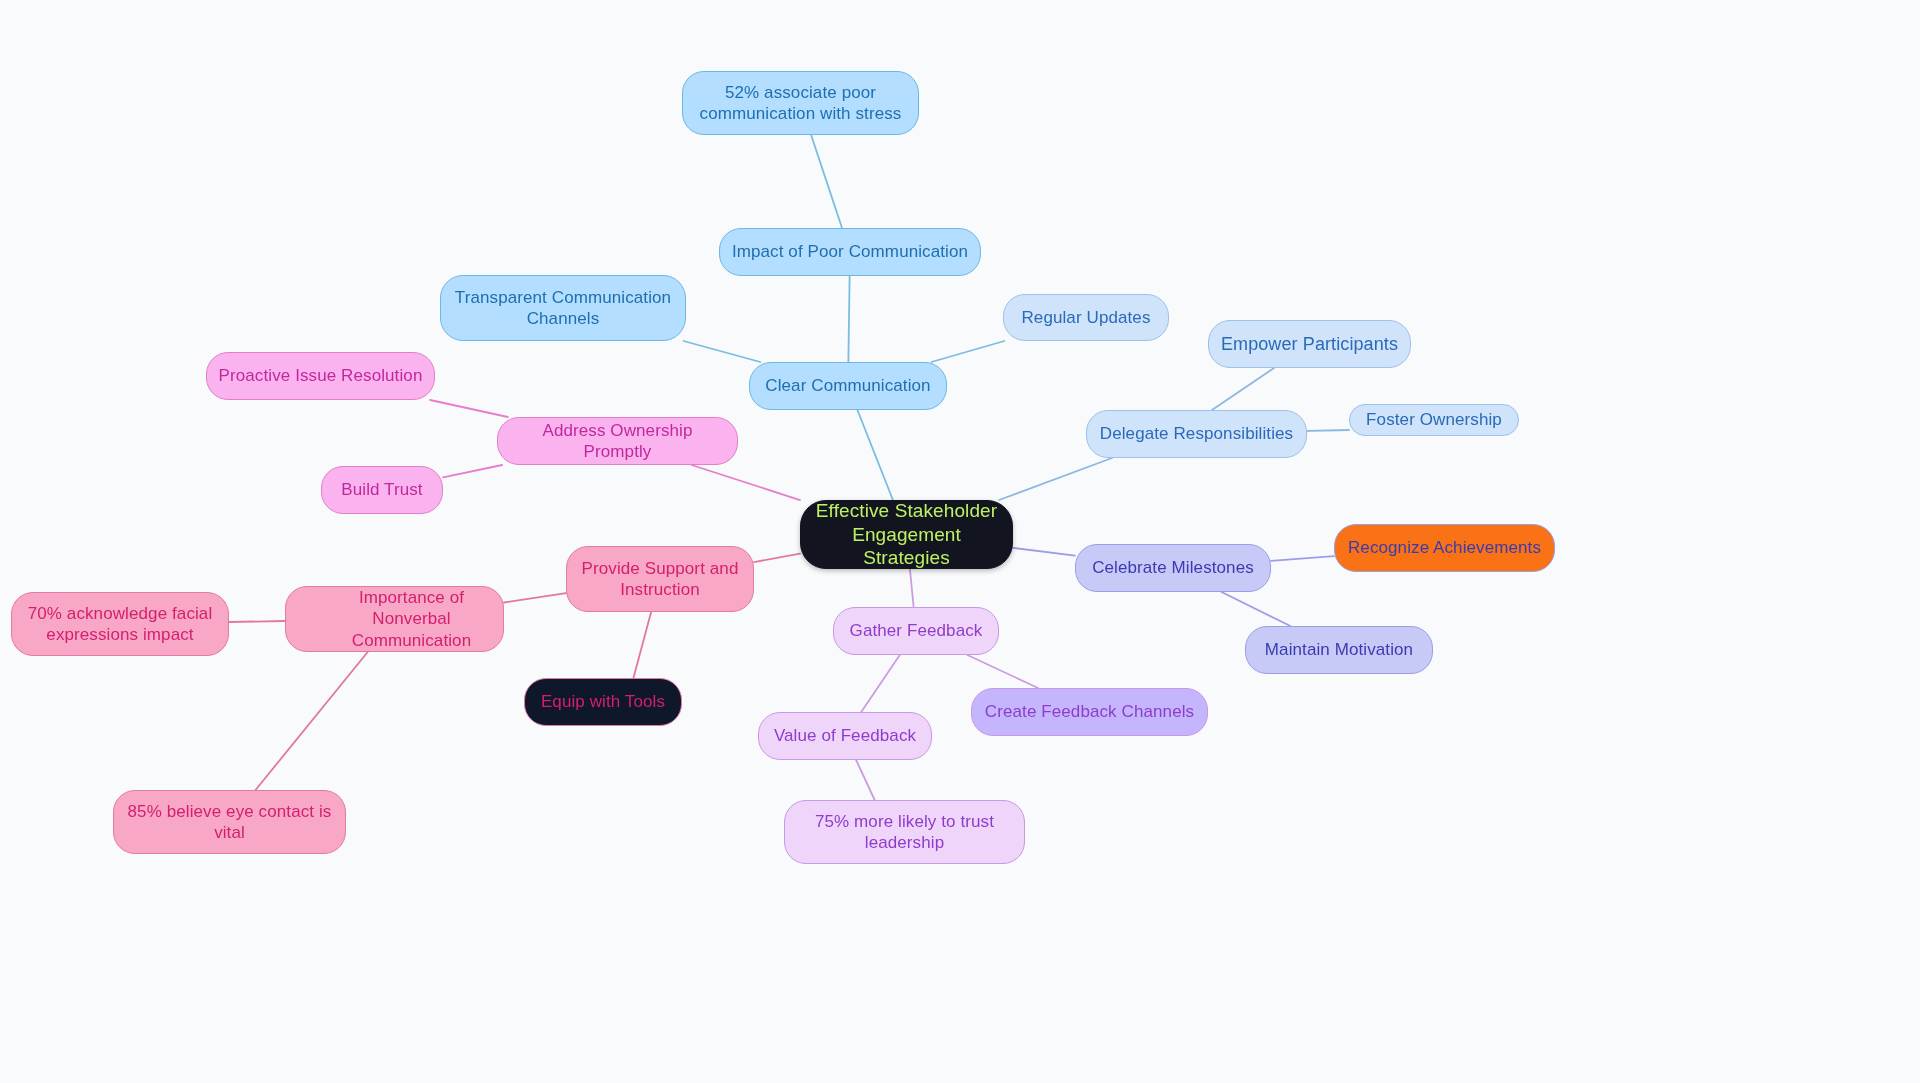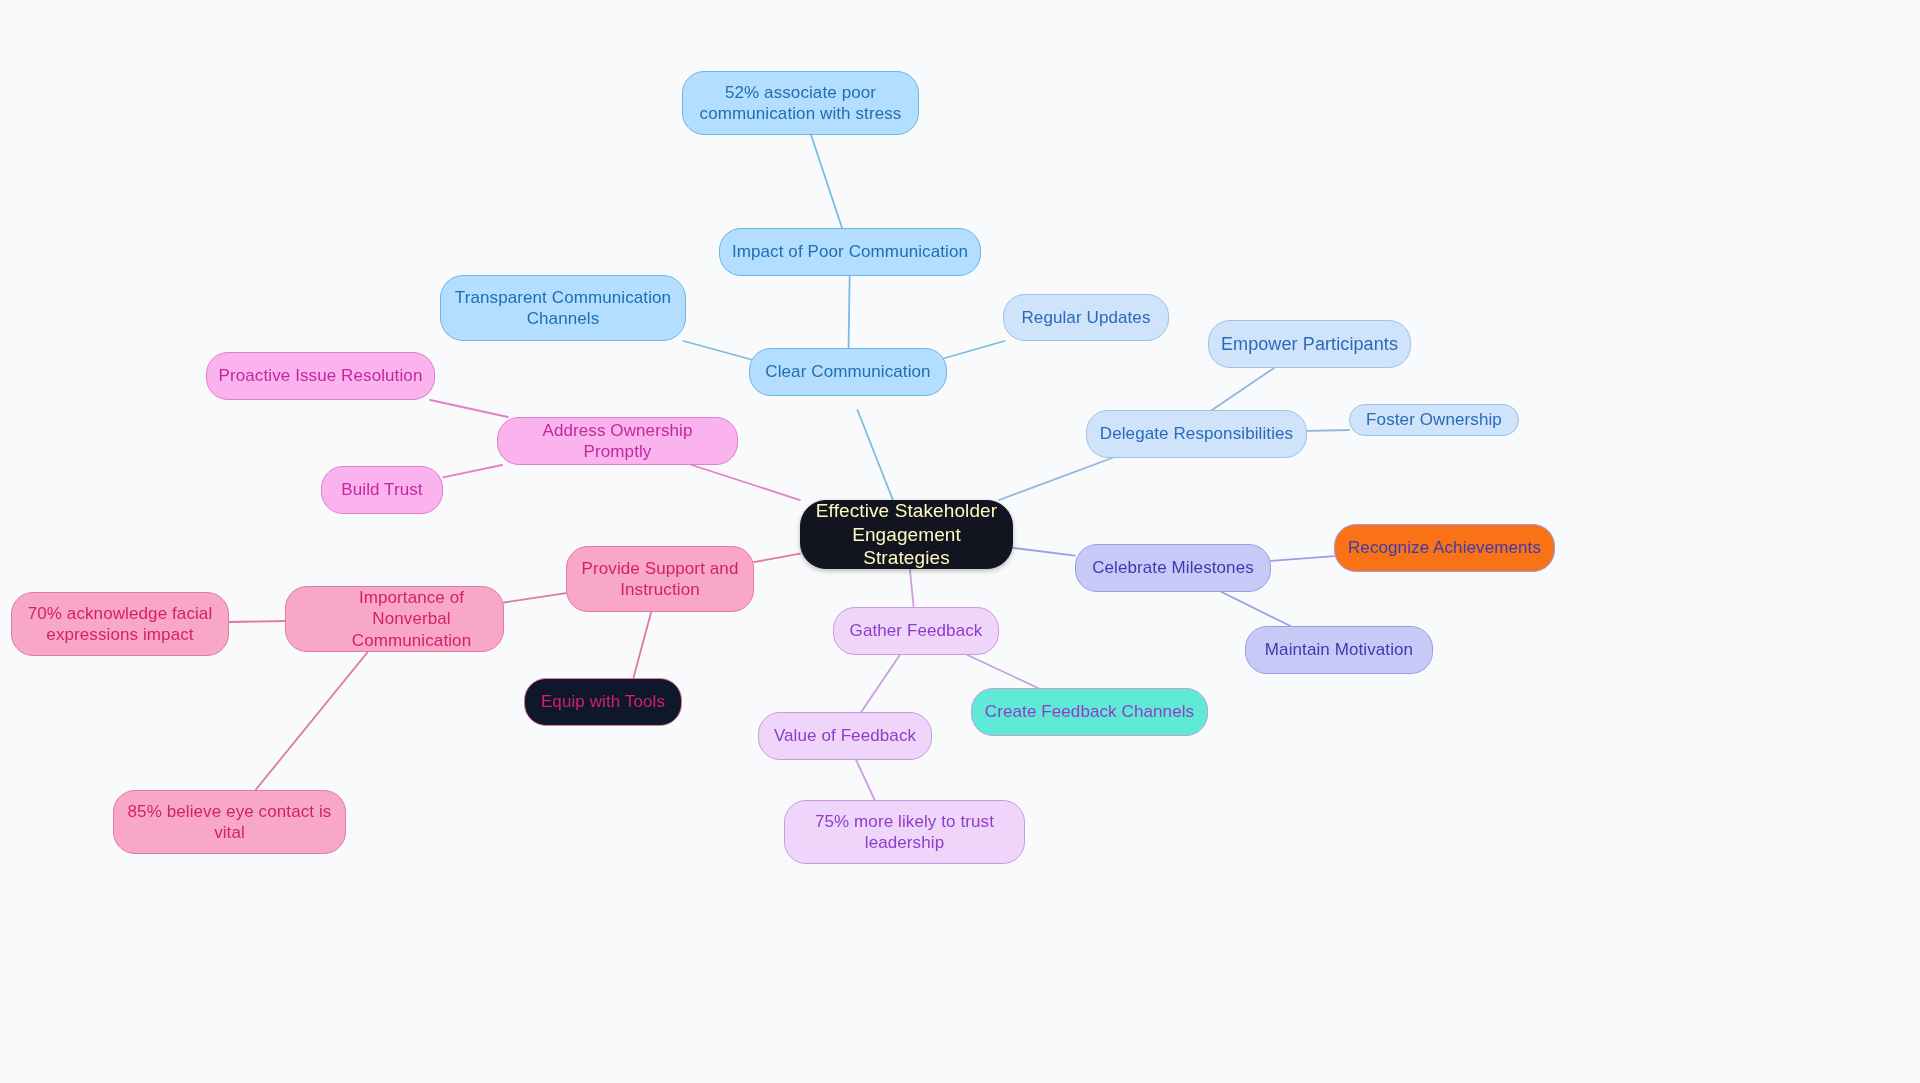--- a/index.html
+++ b/index.html
@@ -73,38 +73,38 @@
       <path d="M 800 500.04411764705884 L 691.6818181818182 465" stroke="#e57ecb" stroke-width="1.8" fill="none" stroke-linecap="round"></path>
       <path d="M 507.8384615384615 417 L 430.1615384615385 400" stroke="#e57ecb" stroke-width="1.8" fill="none" stroke-linecap="round"></path>
       <path d="M 502.1530612244898 465 L 443 477.30785562632695" stroke="#e57ecb" stroke-width="1.8" fill="none" stroke-linecap="round"></path>
       <path d="M 800 553.7261663286004 L 754 562.0304259634888" stroke="#e0789f" stroke-width="1.8" fill="none" stroke-linecap="round"></path>
       <path d="M 651.1463414634146 612 L 633.439024390244 678" stroke="#e0789f" stroke-width="1.8" fill="none" stroke-linecap="round"></path>
       <path d="M 566 593.1619585687382 L 504 602.5028248587571" stroke="#e0789f" stroke-width="1.8" fill="none" stroke-linecap="round"></path>
       <path d="M 285 620.9945355191256 L 229 622.0145719489982" stroke="#e0789f" stroke-width="1.8" fill="none" stroke-linecap="round"></path>
       <path d="M 367.6773399014778 652 L 255.50985221674875 790" stroke="#e0789f" stroke-width="1.8" fill="none" stroke-linecap="round"></path>
     </svg>
   <div id="node-layer">
-      <div class="node root" style="left: 800px; top: 500px; width: 213px; height: 69px; background: rgb(18, 21, 31); color: #fef9c3; border-color: rgb(18, 21, 31);"><span class="node-label">Effective Stakeholder
+      <div class="node root" style="left: 800px; top: 500px; width: 213px; height: 69px; background: rgb(18, 21, 31); color: #bef264; border-color: rgb(18, 21, 31);"><span class="node-label">Effective Stakeholder
 Engagement Strategies</span></div>
-      <div class="node" style="left: 749px; top: 348px; width: 198px; height: 48px; background: rgb(179, 222, 255); color: rgb(31, 111, 176); border-color: rgb(111, 182, 227); font-size: 17px;"><span class="node-label">Clear Communication</span></div>
+      <div class="node" style="left: 749px; top: 362px; width: 198px; height: 48px; background: rgb(179, 222, 255); color: rgb(31, 111, 176); border-color: rgb(111, 182, 227); font-size: 17px;"><span class="node-label">Clear Communication</span></div>
       <div class="node" style="left: 719px; top: 228px; width: 262px; height: 48px; background: rgb(179, 222, 255); color: rgb(31, 111, 176); border-color: rgb(111, 182, 227); font-size: 17px;"><span class="node-label">Impact of Poor Communication</span></div>
       <div class="node" style="left: 682px; top: 71px; width: 237px; height: 64px; background: rgb(179, 222, 255); color: rgb(31, 111, 176); border-color: rgb(111, 182, 227); font-size: 17px;"><span class="node-label">52% associate poor
 communication with stress</span></div>
       <div class="node" style="left: 440px; top: 275px; width: 246px; height: 66px; background: rgb(179, 222, 255); color: rgb(31, 111, 176); border-color: rgb(111, 182, 227); font-size: 17px; border-radius: 23px;"><span class="node-label">Transparent Communication
 Channels</span></div>
       <div class="node" style="left: 1003px; top: 294px; width: 166px; height: 47px; background: rgb(207, 227, 251); color: rgb(42, 106, 184); border-color: rgb(156, 194, 232); font-size: 17px;"><span class="node-label">Regular Updates</span></div>
       <div class="node" style="left: 1086px; top: 410px; width: 221px; height: 48px; background: rgb(207, 227, 251); color: rgb(42, 106, 184); border-color: rgb(156, 194, 232); font-size: 17px; justify-content: flex-end;"><span class="node-label">Delegate Responsibilities</span></div>
       <div class="node" style="left: 1208px; top: 320px; width: 203px; height: 48px; background: rgb(207, 227, 251); color: rgb(42, 106, 184); border-color: rgb(156, 194, 232); font-size: 18px;"><span class="node-label">Empower Participants</span></div>
       <div class="node" style="left: 1349px; top: 404px; width: 170px; height: 32px; background: rgb(207, 227, 251); color: rgb(42, 106, 184); border-color: rgb(156, 194, 232); font-size: 17px;"><span class="node-label">Foster Ownership</span></div>
       <div class="node" style="left: 1075px; top: 544px; width: 196px; height: 48px; background: rgb(199, 202, 247); color: rgb(59, 59, 176); border-color: rgb(154, 158, 232); font-size: 17px;"><span class="node-label">Celebrate Milestones</span></div>
       <div class="node" style="left: 1334px; top: 524px; width: 221px; height: 48px; background: #f97316; color: rgb(59, 59, 176); border-color: rgb(154, 158, 232); font-size: 17px;"><span class="node-label">Recognize Achievements</span></div>
       <div class="node" style="left: 1245px; top: 626px; width: 188px; height: 48px; background: rgb(199, 202, 247); color: rgb(59, 59, 176); border-color: rgb(154, 158, 232); font-size: 17px;"><span class="node-label">Maintain Motivation</span></div>
       <div class="node" style="left: 833px; top: 607px; width: 166px; height: 48px; background: rgb(239, 213, 250); color: rgb(143, 60, 204); border-color: rgb(199, 154, 226); font-size: 17px;"><span class="node-label">Gather Feedback</span></div>
       <div class="node" style="left: 758px; top: 712px; width: 174px; height: 48px; background: rgb(239, 213, 250); color: rgb(143, 60, 204); border-color: rgb(199, 154, 226); font-size: 17px;"><span class="node-label">Value of Feedback</span></div>
-      <div class="node" style="left: 971px; top: 688px; width: 237px; height: 48px; background: #5eead4; color: rgb(143, 60, 204); border-color: rgb(199, 154, 226); font-size: 17px;"><span class="node-label">Create Feedback Channels</span></div>
+      <div class="node" style="left: 971px; top: 688px; width: 237px; height: 48px; background: #c4b5fd; color: rgb(143, 60, 204); border-color: rgb(199, 154, 226); font-size: 17px;"><span class="node-label">Create Feedback Channels</span></div>
       <div class="node" style="left: 784px; top: 800px; width: 241px; height: 64px; background: rgb(239, 213, 250); color: rgb(143, 60, 204); border-color: rgb(199, 154, 226); font-size: 17px;"><span class="node-label">75% more likely to trust
 leadership</span></div>
       <div class="node" style="left: 497px; top: 417px; width: 241px; height: 48px; background: rgb(251, 179, 240); color: rgb(194, 40, 156); border-color: rgb(226, 126, 203); font-size: 17px;"><span class="node-label">Address Ownership Promptly</span></div>
       <div class="node" style="left: 206px; top: 352px; width: 229px; height: 48px; background: rgb(251, 179, 240); color: rgb(194, 40, 156); border-color: rgb(226, 126, 203); font-size: 17px;"><span class="node-label">Proactive Issue Resolution</span></div>
       <div class="node" style="left: 321px; top: 466px; width: 122px; height: 48px; background: rgb(251, 179, 240); color: rgb(194, 40, 156); border-color: rgb(226, 126, 203); font-size: 17px;"><span class="node-label">Build Trust</span></div>
       <div class="node" style="left: 566px; top: 546px; width: 188px; height: 66px; background: rgb(249, 167, 198); color: rgb(212, 31, 110); border-color: rgb(224, 123, 162); font-size: 17px;"><span class="node-label">Provide Support and
 Instruction</span></div>
       <div class="node" style="left: 524px; top: 678px; width: 158px; height: 48px; background: #0f172a; color: rgb(212, 31, 110); border-color: rgb(224, 123, 162); font-size: 17px;"><span class="node-label">Equip with Tools</span></div>
       <div class="node" style="left: 285px; top: 586px; width: 219px; height: 66px; background: rgb(249, 167, 198); color: rgb(212, 31, 110); border-color: rgb(224, 123, 162); font-size: 17px; padding-left: 44px;"><span class="node-label">Importance of Nonverbal
 Communication</span></div>

